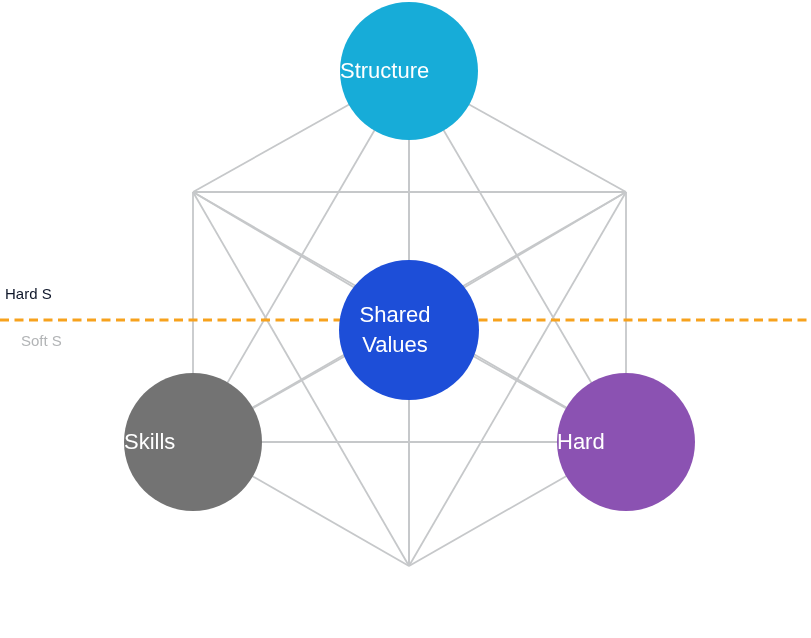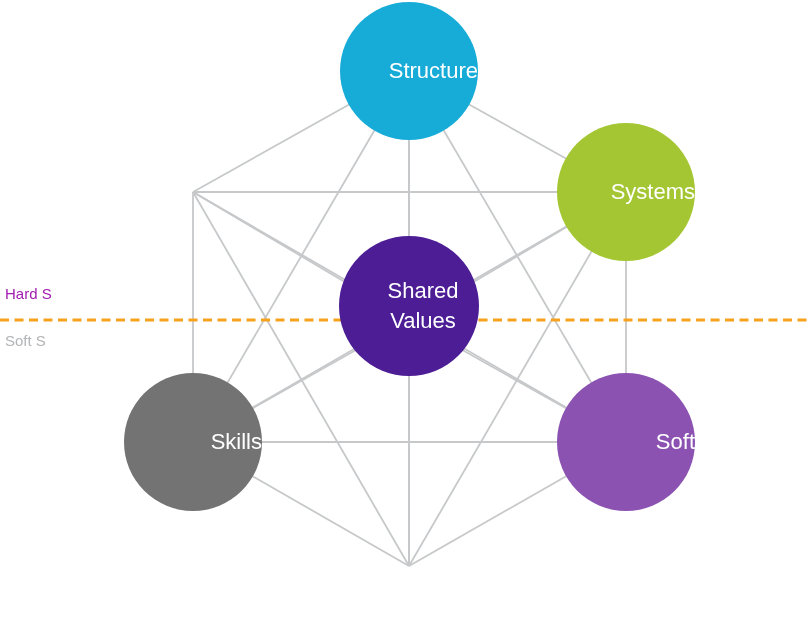--- a/index.html
+++ b/index.html
@@ -28,41 +28,41 @@
     left: 0;
     top: 0;
     width: 811px;
     height: 638px;
   }
   .node {
     position: absolute;
     border-radius: 50%;
     display: flex;
     align-items: center;
-    justify-content: flex-end;
+    justify-content: flex-start;
     cursor: default;
   }
   .node-label {
     color: #ffffff;
     font-size: 22px;
     line-height: 30px;
     text-align: center;
     max-width: 112px;
     word-wrap: break-word;
   }
   .divider-label {
     position: absolute;
     left: 5px;
     font-size: 15px;
     line-height: 16px;
     color: #b2b4b6;
     white-space: nowrap;
   }
   .divider-label.hard { top: 286px; }
-  .divider-label.soft { top: 333px; }
+  .divider-label.soft { top: 333px; margin-left: 16px; }
 </style>
 </head>
 <body>
 
 <div class="canvas">
   <svg id="edges-svg" viewBox="0 0 811 638">
       <line x1="409" y1="71" x2="193" y2="192" stroke="#c6c8ca" stroke-width="1.8"></line>
       <line x1="409" y1="71" x2="626" y2="192" stroke="#c6c8ca" stroke-width="1.8"></line>
       <line x1="409" y1="71" x2="409" y2="320" stroke="#c6c8ca" stroke-width="1.8"></line>
       <line x1="409" y1="71" x2="193" y2="442" stroke="#c6c8ca" stroke-width="1.8"></line>
@@ -82,28 +82,25 @@
       <line x1="409" y1="320" x2="409" y2="566" stroke="#c6c8ca" stroke-width="1.8"></line>
       <line x1="193" y1="442" x2="626" y2="442" stroke="#c6c8ca" stroke-width="1.8"></line>
       <line x1="193" y1="442" x2="409" y2="566" stroke="#c6c8ca" stroke-width="1.8"></line>
       <line x1="626" y1="442" x2="409" y2="566" stroke="#c6c8ca" stroke-width="1.8"></line>
       <line x1="0" y1="320" x2="811" y2="320" stroke="#f7a21d" stroke-width="3" stroke-dasharray="9 5.5"></line>
     </svg>
   <div id="nodes-layer">
       <div class="node" style="left: 340px; top: 2px; height: 138px; width: 138px; background: rgb(23, 172, 216);">
         <span class="node-label">Structure</span>
       </div>
-      <div class="node" style="left: 557px; top: 123px; height: 138px; width: 138px; background: rgb(164, 198, 51);">
-        <span class="node-label">Systems</span>
-      </div>
-      <div class="node" style="left: 339px; top: 236px; height: 140px; width: 140px; background: #4c1d95;">
+      <div class="node" style="left: 339px; top: 260px; height: 140px; width: 140px; background: #1d4ed8;">
         <span class="node-label">Shared Values</span>
       </div>
       <div class="node" style="left: 124px; top: 373px; height: 138px; width: 138px; background: #737373;">
         <span class="node-label">Skills</span>
       </div>
       <div class="node" style="left: 557px; top: 373px; height: 138px; width: 138px; background: rgb(139, 82, 178);">
-        <span class="node-label">Soft</span>
+        <span class="node-label">Hard</span>
       </div>
     </div>
-  <div class="divider-label hard" style="color: #a21caf;">Hard S</div>
+  <div class="divider-label hard" style="color: #0f172a;">Hard S</div>
   <div class="divider-label soft" style="color: rgb(178, 180, 182);">Soft S</div>
 </div>
 
 </body></html>

